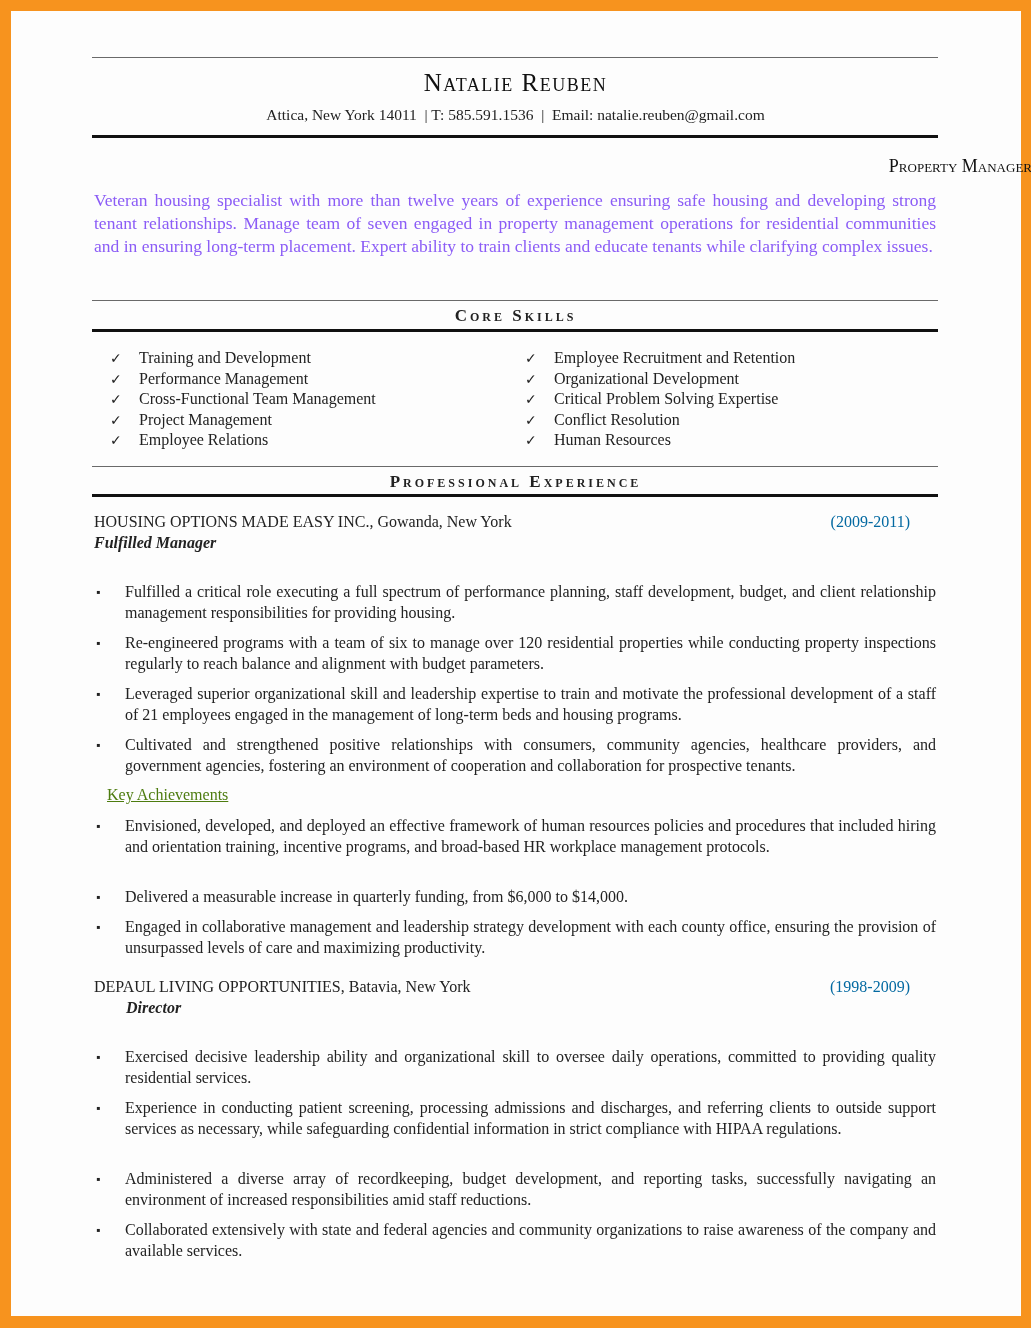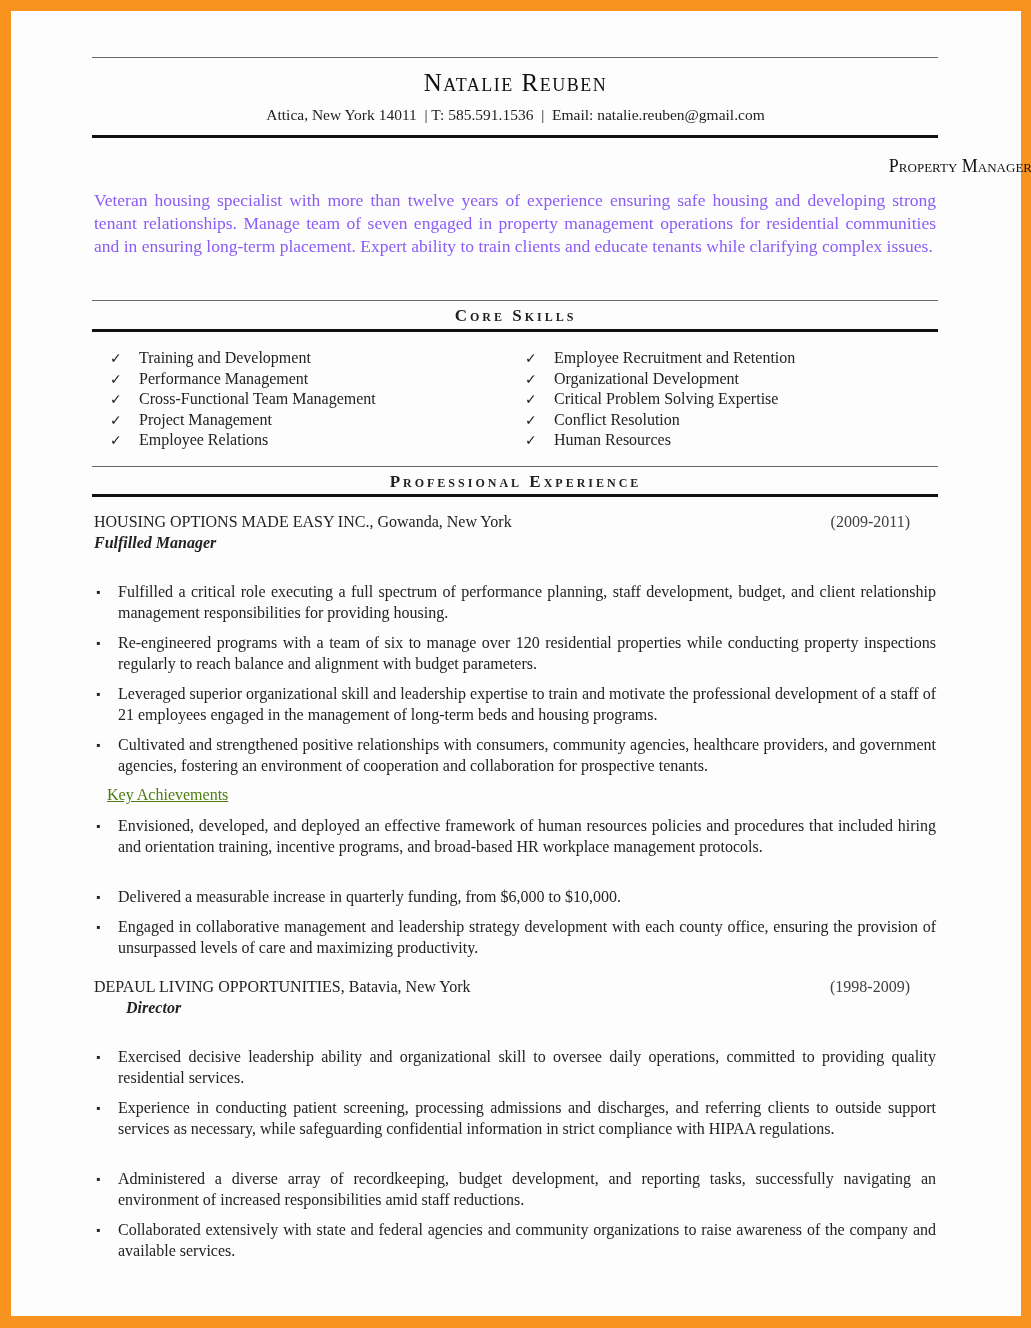--- a/index.html
+++ b/index.html
@@ -29,27 +29,27 @@
     font-size: 17.5px; line-height: 23px; text-align: justify; color: #8b5cf6;
   }
   .section-head {
     position: absolute; left: 0; width: 1009px; text-align: center;
     font-size: 17px; font-variant: small-caps; letter-spacing: 3px; font-weight: bold; color: #222;
   }
   .skills-col { position: absolute; top: 337px; font-size: 16px; line-height: 20.5px; color: #222; }
   .skill { position: relative; padding-left: 29px; }
   .skill .chk { position: absolute; left: 0; top: 0; font-size: 14px; font-family: "DejaVu Sans", sans-serif; }
   .job-company { position: absolute; left: 83px; font-size: 16px; color: #222; }
-  .job-dates { position: absolute; right: 111px; font-size: 16px; color: #404040; padding-left: 24px; }
+  .job-dates { position: absolute; right: 111px; font-size: 16px; color: #0369a1; padding-left: 24px; }
   .job-role { position: absolute; left: 83px; font-size: 16px; font-style: italic; font-weight: bold; color: #222; }
   .bullet {
     position: absolute; left: 83px; width: 842px; font-size: 16px; line-height: 20.5px; color: #222;
   }
   .bullet .dot { position: absolute; left: 2px; top: 0; font-size: 12px; }
-  .bullet .txt { display: block; margin-left: 24px; text-align: justify; }
+  .bullet .txt { display: block; margin-left: 31px; text-align: justify; }
   .subhead { position: absolute; left: 96px; font-size: 16px; text-decoration: underline; color: #4d7c0f; }
 </style>
 </head>
 <body>
 
 <div class="page">
 
   <div class="rule-thin" style="top:46px;"></div>
   <div class="name">Natalie Reuben</div>
   <div class="contact">Attica, New York 14011  | T: 585.591.1536  |  Email: natalie.reuben@gmail.com</div>
@@ -102,21 +102,21 @@
     </div>
 
   <div class="subhead" style="top:775px;">Key Achievements</div>
 
   <div class="bullet" style="top:805px;">
       <span class="dot">▪</span>
       <span class="txt">Envisioned, developed, and deployed an effective framework of human resources policies and procedures that included hiring and orientation training, incentive programs, and broad-based HR workplace management protocols.</span>
     </div>
   <div class="bullet" style="top:876px;">
       <span class="dot">▪</span>
-      <span class="txt">Delivered a measurable increase in quarterly funding, from $6,000 to $10,000.</span>
+      <span class="txt">Delivered a measurable increase in quarterly funding, from $6,000 to $14,000.</span>
     </div>
   <div class="bullet" style="top:906px;">
       <span class="dot">▪</span>
       <span class="txt">Engaged in collaborative management and leadership strategy development with each county office, ensuring the provision of unsurpassed levels of care and maximizing productivity.</span>
     </div>
 
   <div class="job-company" style="top:967px;">DEPAUL LIVING OPPORTUNITIES, Batavia, New York</div>
   <div class="job-dates" style="top:967px;">(1998-2009)</div>
   <div class="job-role" style="top:988px;margin-left:32px;">Director</div>
 

